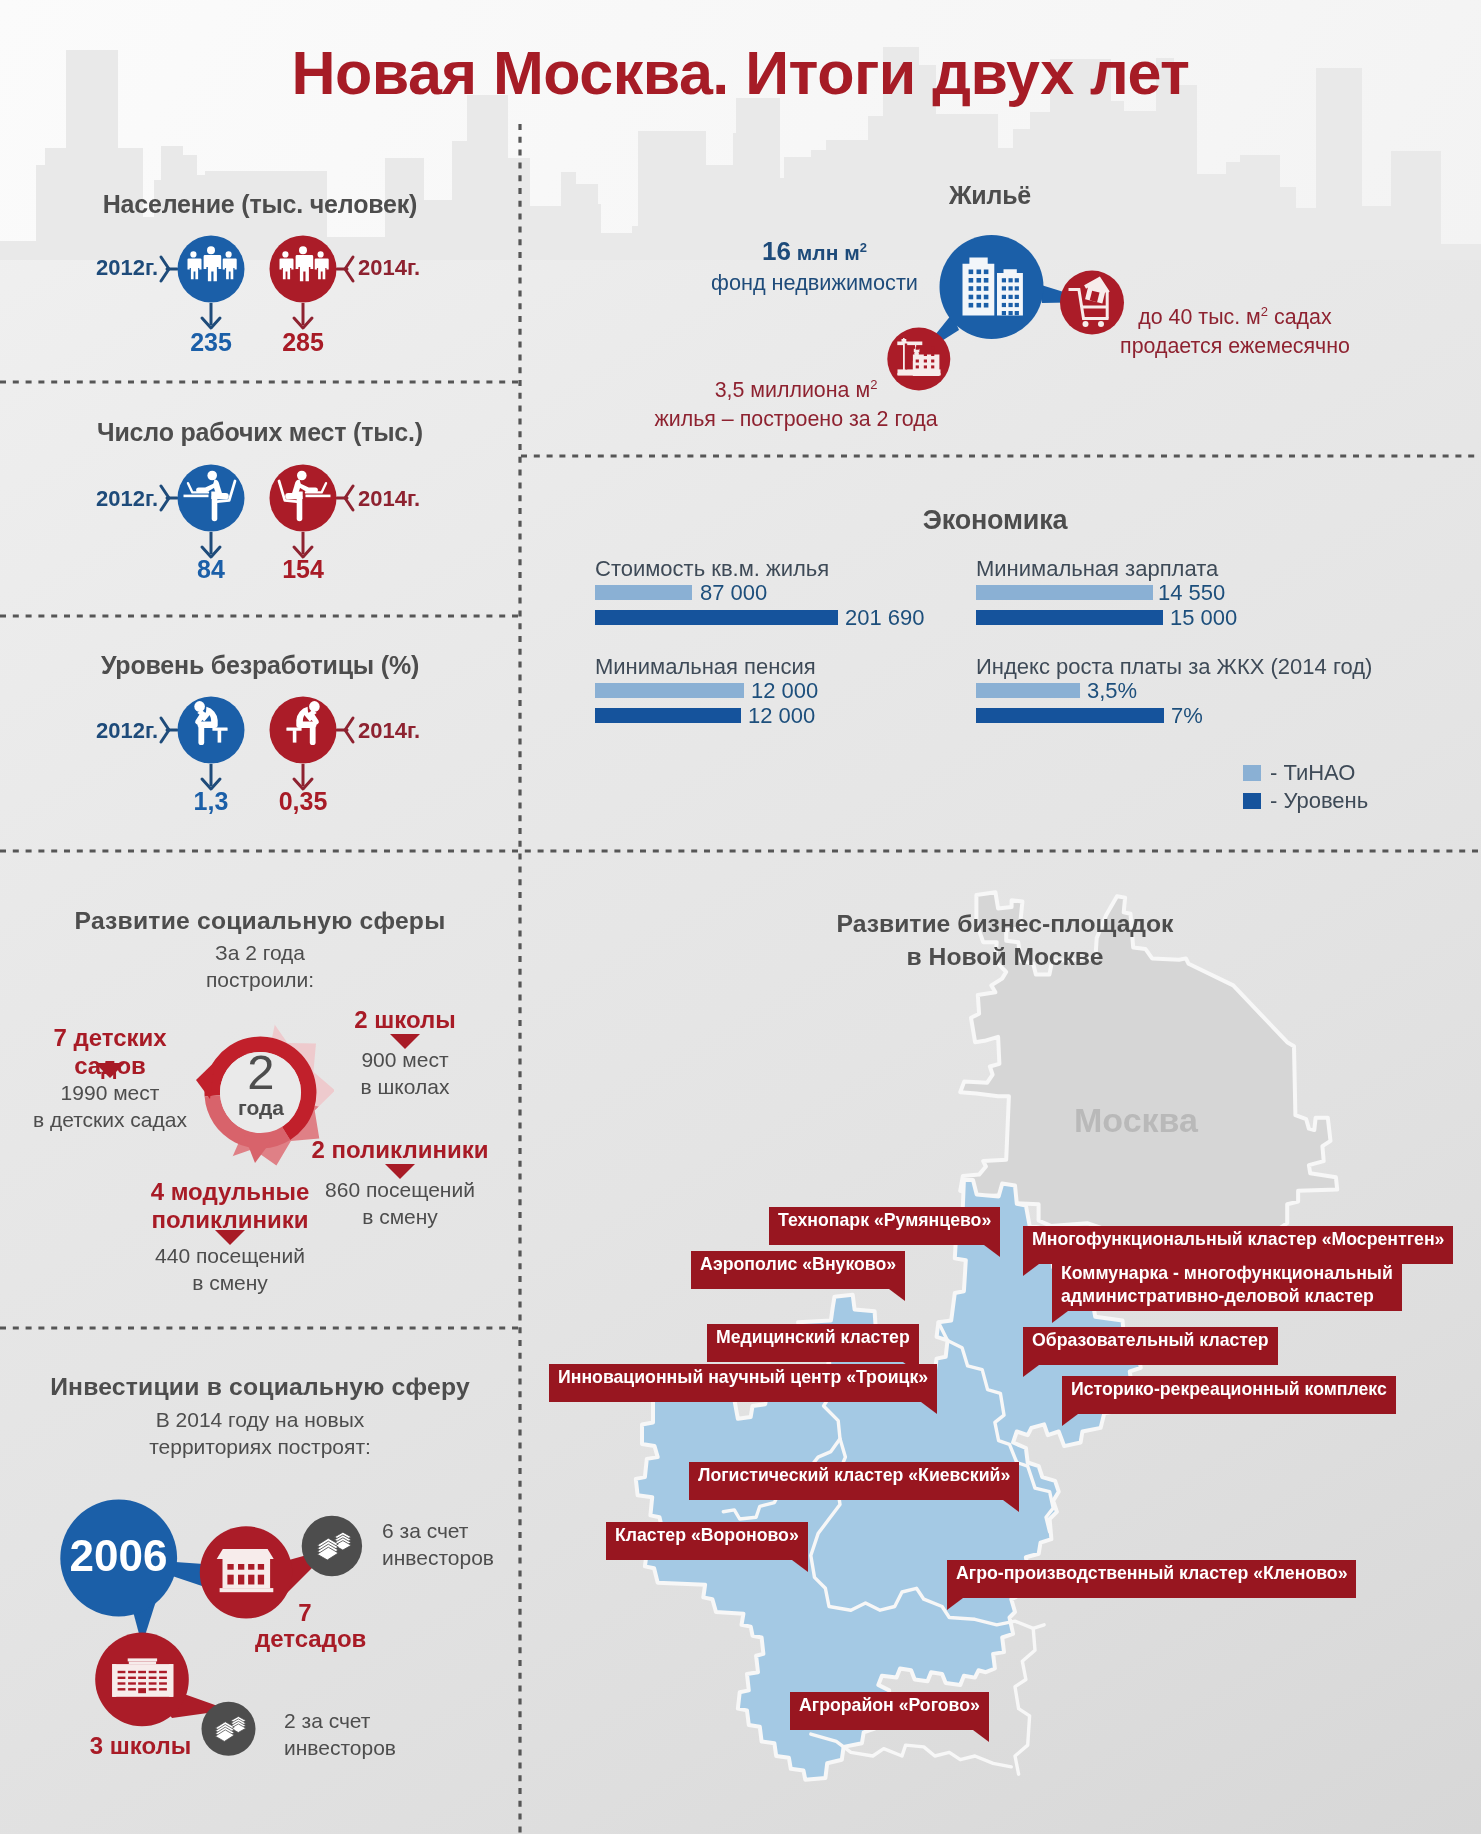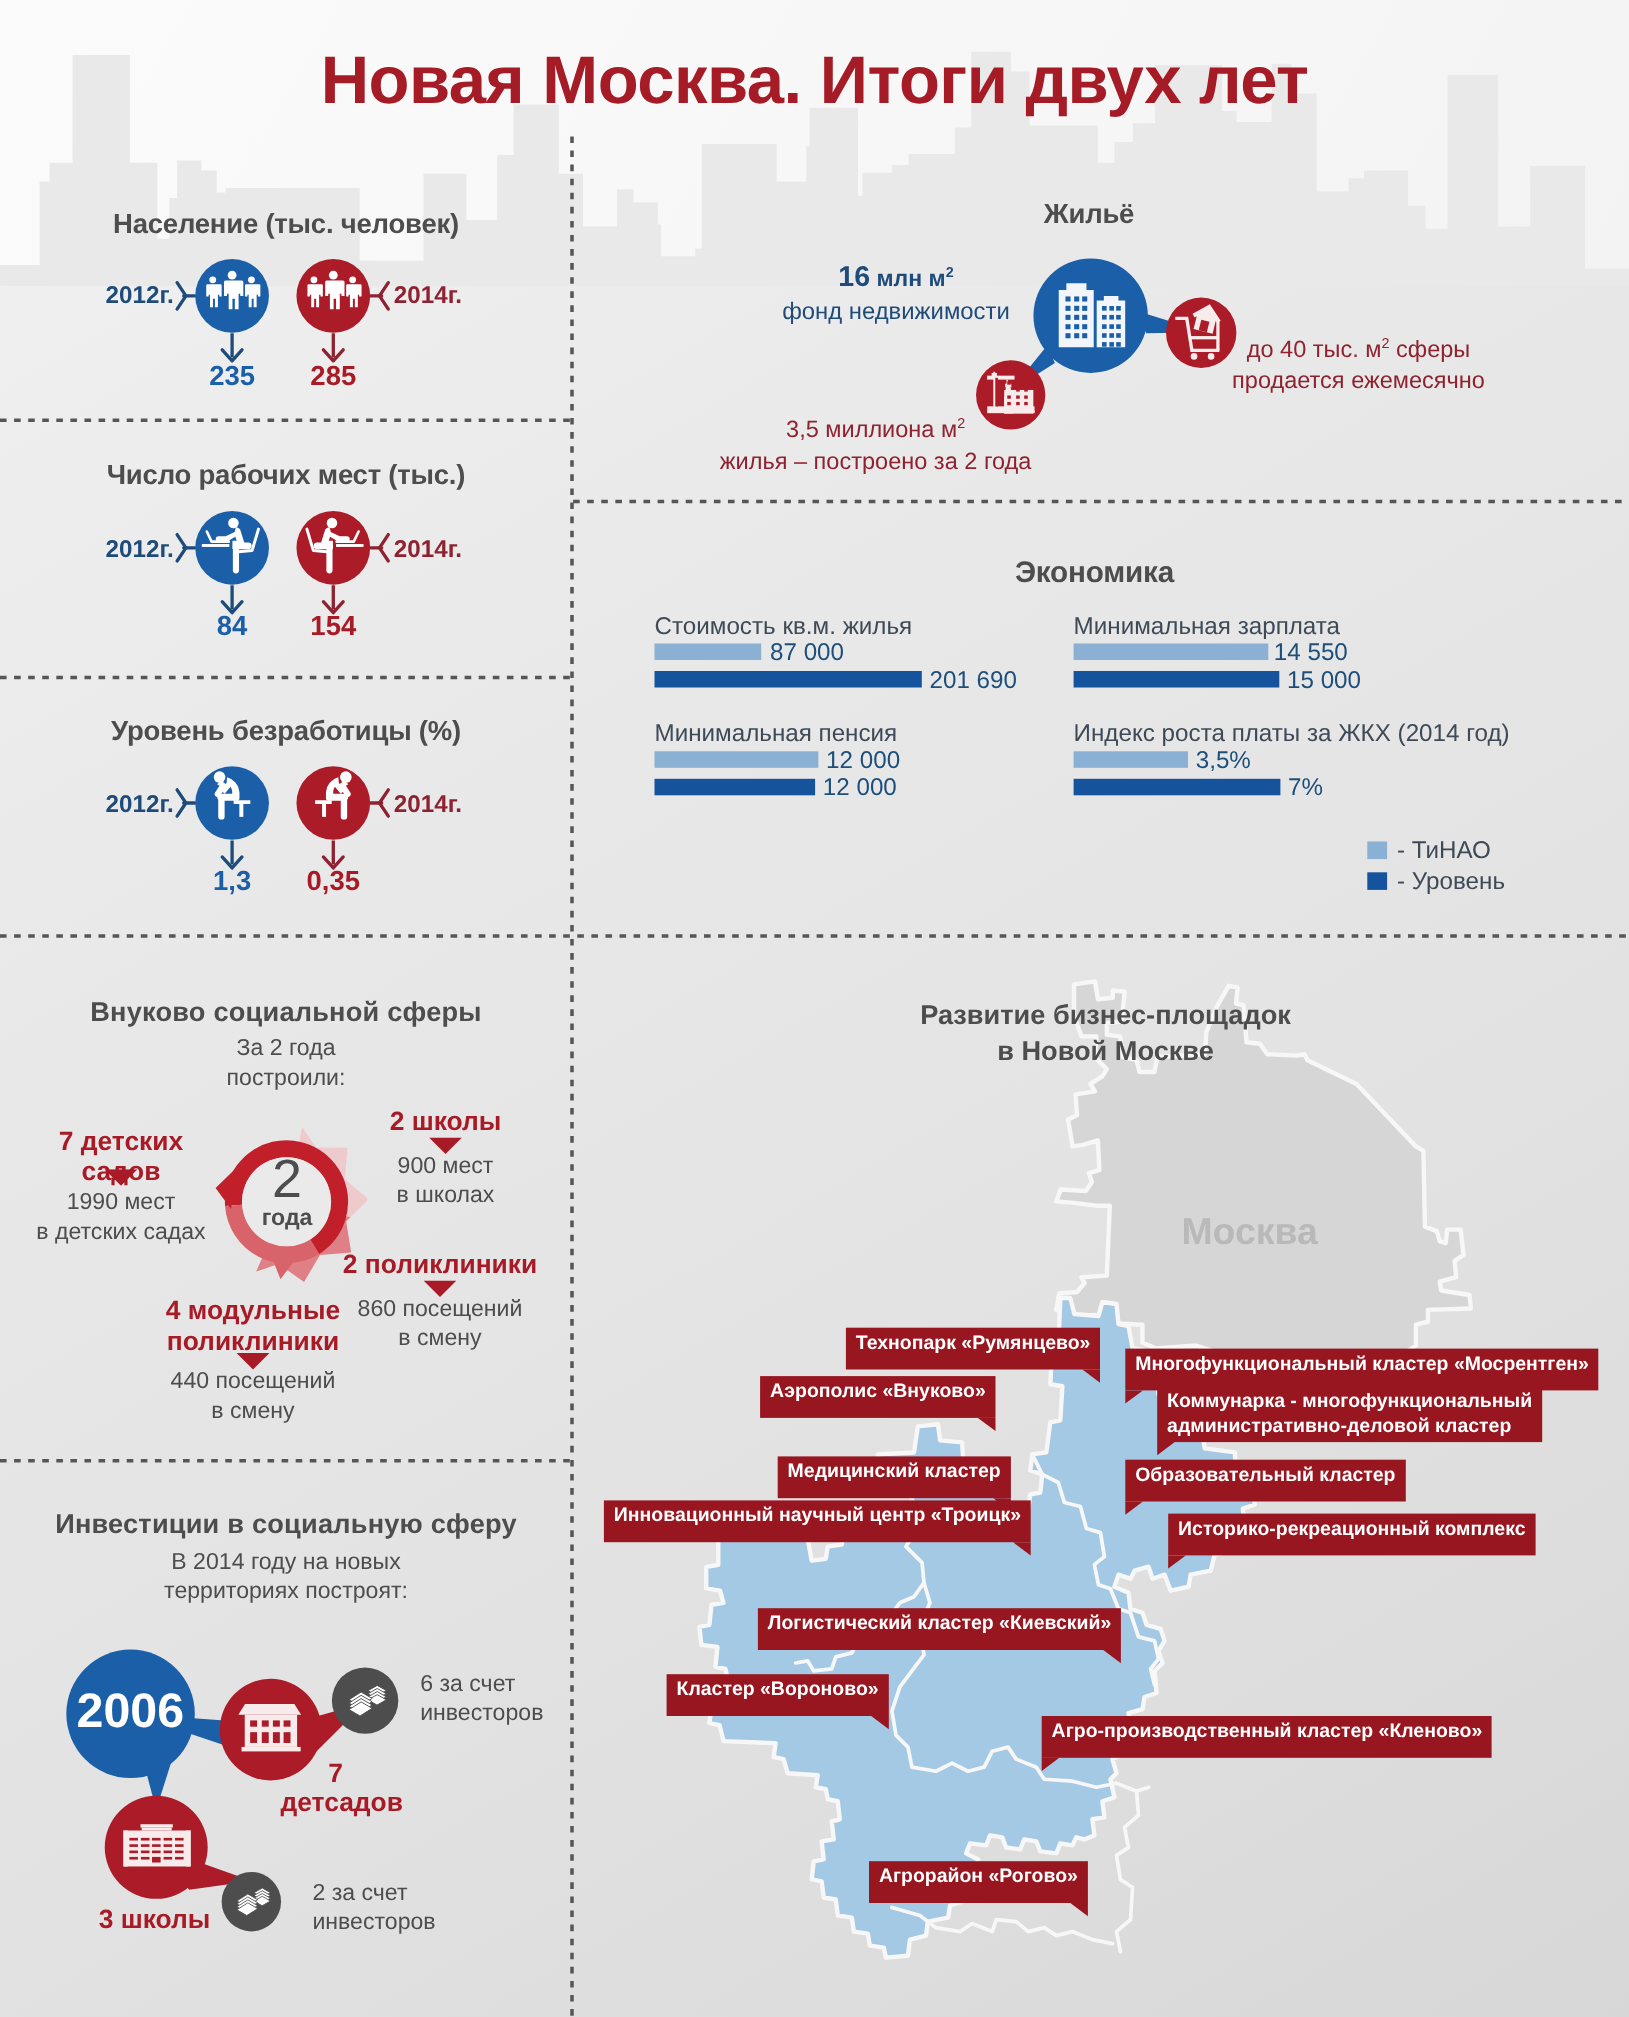--- a/index.html
+++ b/index.html
@@ -301,21 +301,21 @@
   </div>
   <div style="color:#1e4b7a;font-size:21.7px;white-space:nowrap;">фонд недвижимости</div>
 </div>
 
 <div class="abs" style="left:636px;top:376px;width:320px;text-align:center;line-height:1.33;color:#8e2230;font-size:21.4px;">
   <div style="white-space:nowrap;"><span>3,5 миллиона м</span><sup style="font-size:13px;">2</sup></div>
   <div style="white-space:nowrap;">жилья – построено за 2 года</div>
 </div>
 
 <div class="abs" style="left:1115px;top:303px;width:240px;text-align:center;line-height:1.33;color:#8e2230;font-size:21.4px;">
-  <div style="white-space:nowrap;"><span>до 40 тыс. м</span><sup style="font-size:13px;">2</sup> <span>сферы</span></div>
+  <div style="white-space:nowrap;"><span>до 40 тыс. м</span><sup style="font-size:13px;">2</sup> <span>садах</span></div>
   <div style="white-space:nowrap;">продается ежемесячно</div>
 </div>
 
 <div class="sect-title" style="left:880px;top:505px;width:230px;text-align:center;font-size:27px;">Экономика</div>
 
 <div class="abs" style="left:0;top:0;width:1481px;height:1834px;">
 
   <div class="abs" style="left:595px;top:556px;font-size:22px;color:#3e4a57;white-space:nowrap;">Стоимость кв.м. жилья</div>
   <div class="abs" style="left:595px;top:585px;width:97px;height:15px;background:#8ab0d4;"></div>
   <div class="abs" style="left:700px;top:580px;font-size:22px;color:#1d4f7c;white-space:nowrap;">87 000</div>
@@ -339,21 +339,21 @@
   <div class="abs" style="left:1087px;top:678px;font-size:22px;color:#1d4f7c;white-space:nowrap;">3,5%</div>
   <div class="abs" style="left:976px;top:708px;width:188px;height:15px;background:#15539c;"></div>
   <div class="abs" style="left:1171px;top:703px;font-size:22px;color:#1d4f7c;white-space:nowrap;">7%</div>
 
   <div class="abs" style="left:1243px;top:765px;width:18px;height:16px;background:#8ab0d4;"></div>
   <div class="abs" style="left:1270px;top:760px;font-size:22px;color:#3e4a57;white-space:nowrap;">- ТиНАО</div>
   <div class="abs" style="left:1243px;top:793px;width:18px;height:16px;background:#15539c;"></div>
   <div class="abs" style="left:1270px;top:788px;font-size:22px;color:#3e4a57;white-space:nowrap;">- Уровень</div>
 </div>
 
-<div class="sect-title" style="left:0;top:907px;width:520px;text-align:center;font-size:24.7px;letter-spacing:.2px;">Внуково социальной сферы</div>
+<div class="sect-title" style="left:0;top:907px;width:520px;text-align:center;font-size:24.7px;letter-spacing:.2px;">Развитие социальную сферы</div>
 <div class="abs" style="left:0;top:940px;width:520px;text-align:center;font-size:21px;color:#4d4d4d;line-height:1.28;">
   <div>За 2 года</div>
   <div>построили:</div>
 </div>
 
 <svg class="abs" style="left:188px;top:1020px;" width="146" height="146" viewBox="0 0 146 146">
   <defs>
     <clipPath id="clipStarMid">
         <path d="M72.5 72.5 L 30 170 L 170 170 L 170 96 Z"></path>
       </clipPath>

